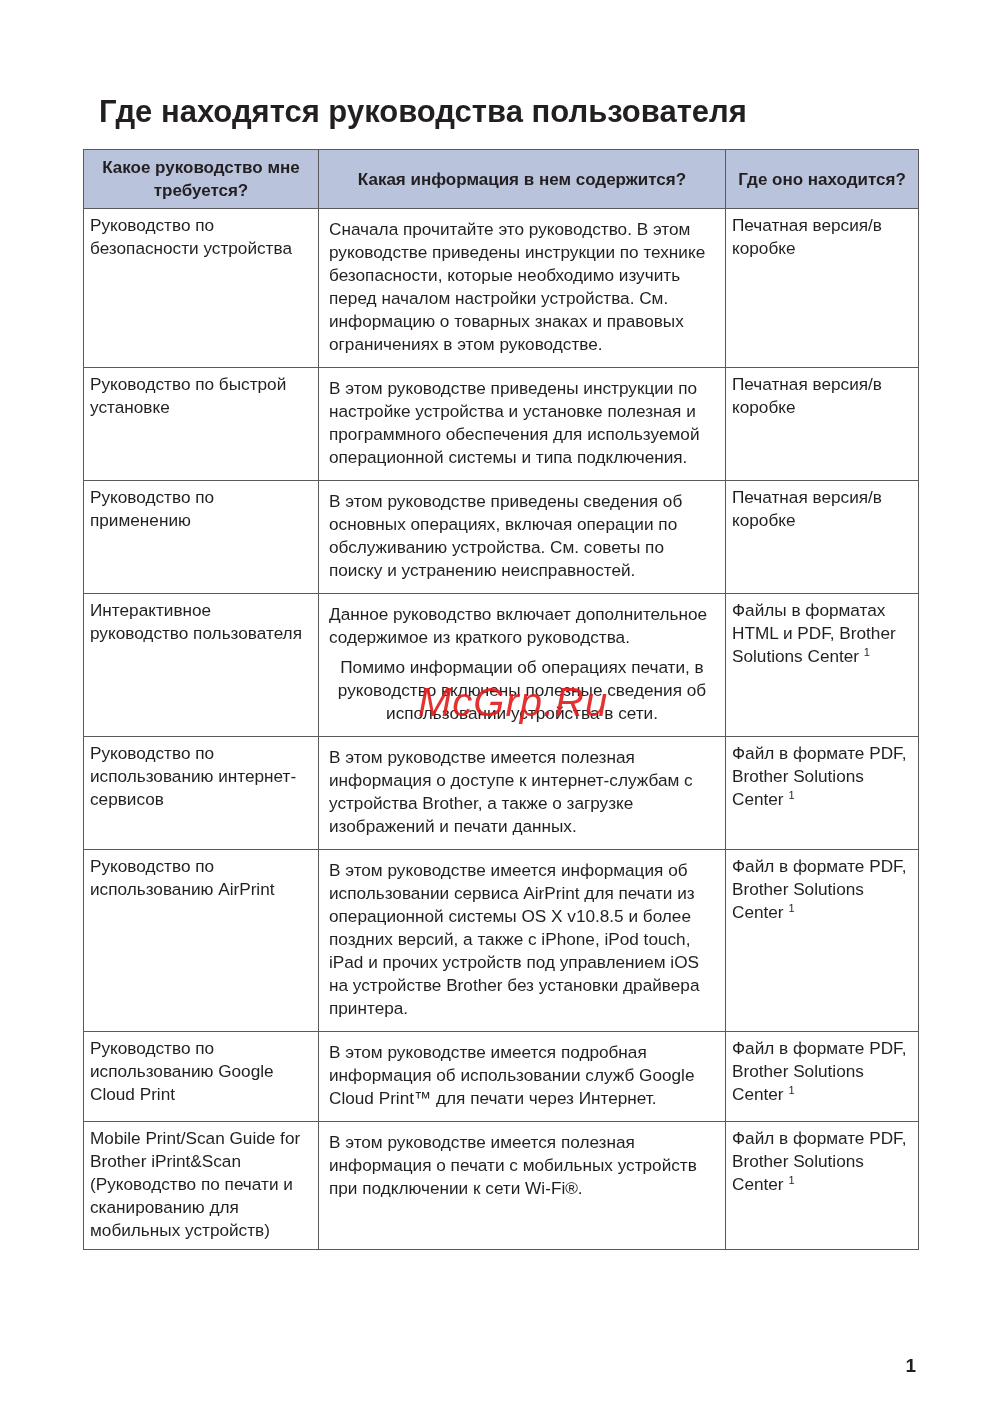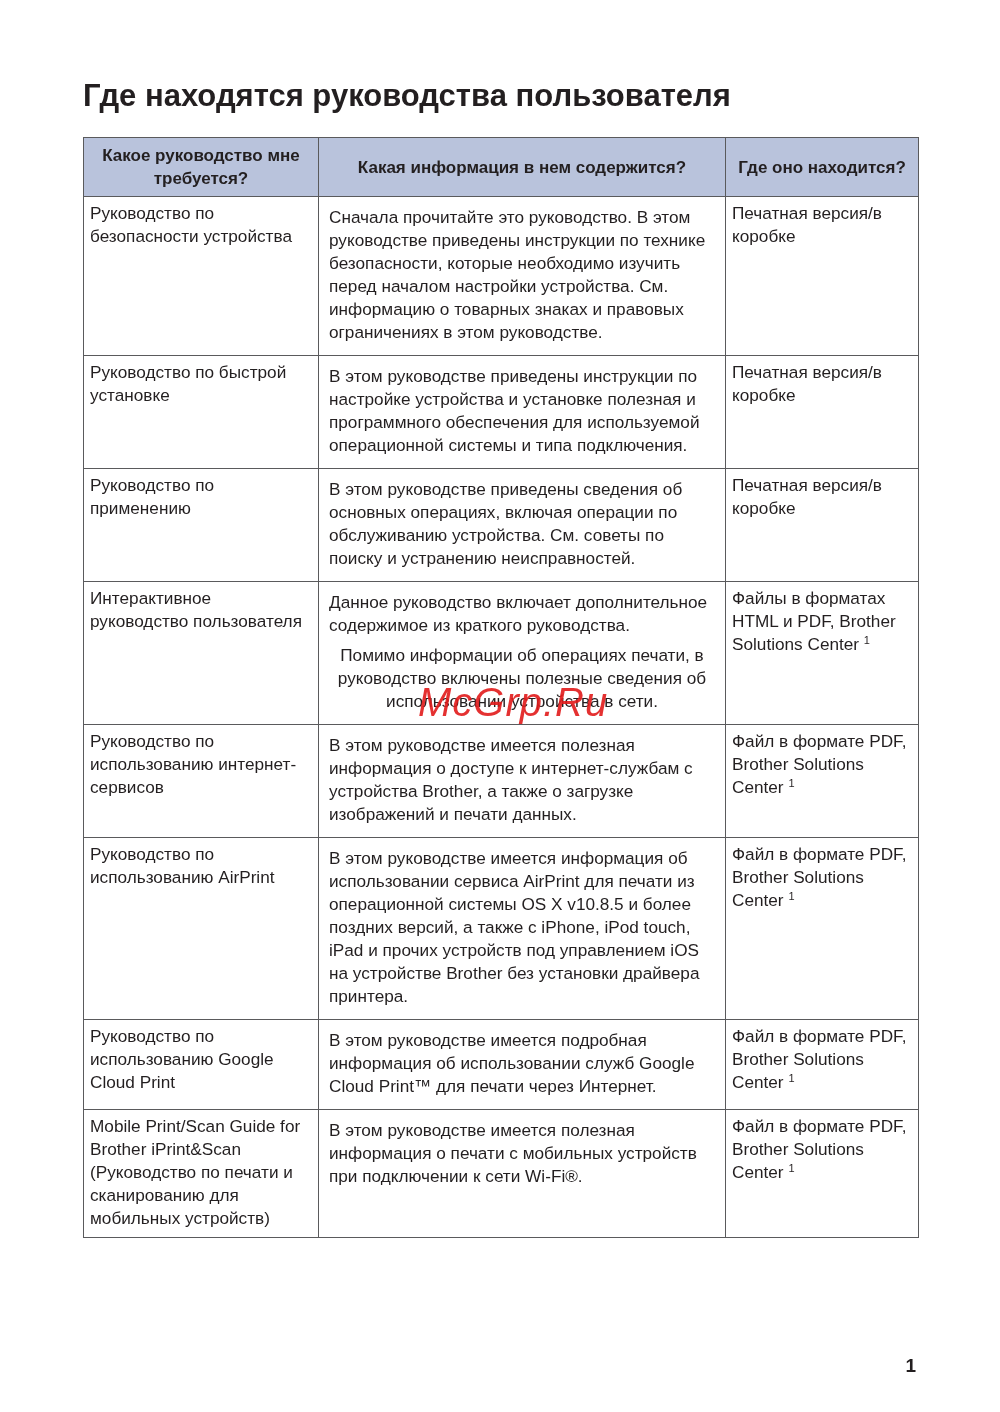--- a/index.html
+++ b/index.html
@@ -1,26 +1,26 @@
 <!DOCTYPE html>
 <html><head>
 <meta charset="utf-8">
 <style>
   html, body { margin: 0; padding: 0; background: #ffffff; }
   body {
     width: 1000px; height: 1412px; position: relative; overflow: hidden;
     font-family: "Liberation Sans", sans-serif; color: #231f20;
   }
   .page-title {
-    position: absolute; left: 83px; top: 78px; margin: 0;
+    position: absolute; left: 83px; top: 78px; margin: 16px;
     font-family: "Liberation Sans", sans-serif;
     font-size: 31px; font-weight: bold; color: #231f20; letter-spacing: 0px;
   }
   table.guides {
-    position: absolute; left: 83px; top: 137px; width: 835px;
+    position: absolute; left: 83px; top: 149px; width: 835px;
     border-collapse: collapse; table-layout: fixed;
     font-size: 17.2px; line-height: 23px;
   }
   table.guides col.c1 { width: 235px; }
   table.guides col.c2 { width: 407px; }
   table.guides col.c3 { width: 193px; }
   table.guides th, table.guides td {
     border: 1.5px solid #5a5a5c; vertical-align: top;
     padding: 5px 6px 7px 6px; text-align: left;
   }

